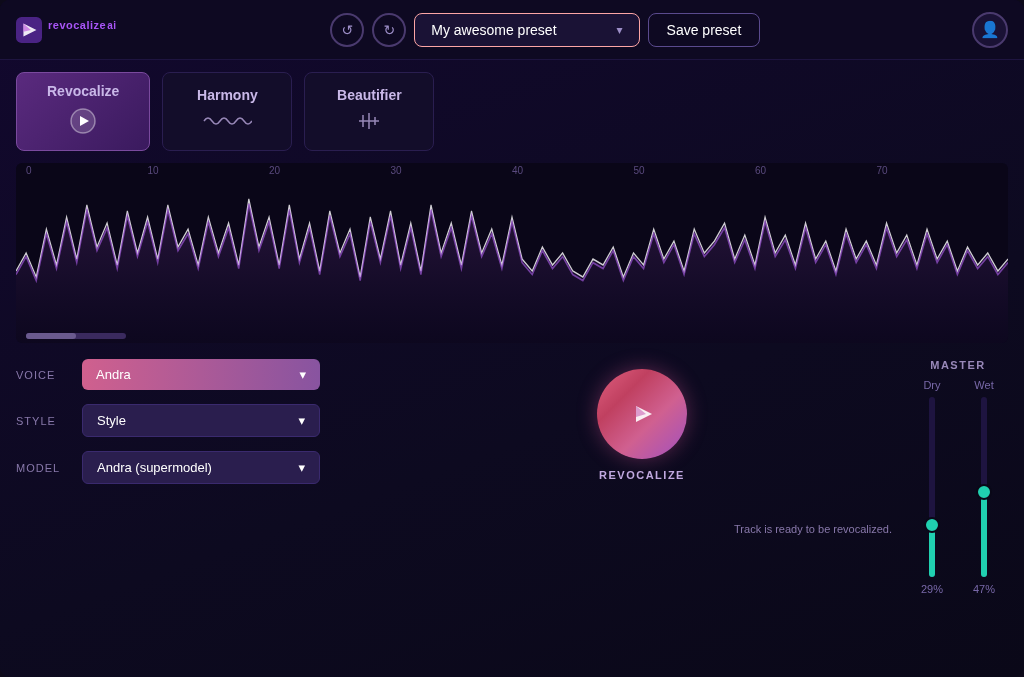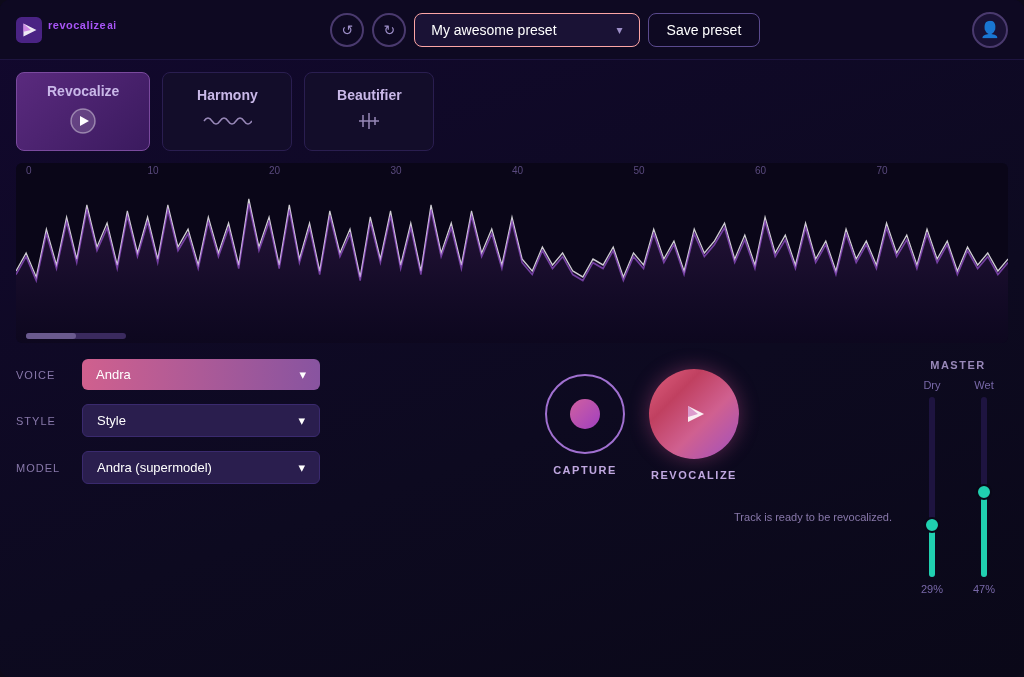--- a/index.html
+++ b/index.html
@@ -567,39 +567,33 @@
           <span>Andra (supermodel)</span>
           <span>▾</span>
         </div>
       </div>
 
     </div>
 
     <div class="center-action">
       <div class="action-buttons">
 
-        <div class="capture-btn-container">
-          <button class="capture-btn">
-            <div class="capture-inner"></div>
-          </button>
-          <span class="btn-label">CAPTURE</span>
-        </div>
 
         <div class="revocalize-btn-container">
           <button class="revocalize-btn">
             <svg width="32" height="32" viewBox="0 0 32 32" fill="none">
               <polygon points="10,8 26,16 10,24" fill="white" opacity="0.9"></polygon>
               <polygon points="10,8 20,16 10,19" fill="rgba(200,100,180,0.6)"></polygon>
             </svg>
           </button>
           <span class="btn-label">REVOCALIZE</span>
         </div>
 
       </div>
-      <div style="margin-top: 16px; text-align: right; width: 100%;">
+      <div style="margin-top: 28px; text-align: right; width: 100%;">
         <span class="status-text">Track is ready to be revocalized.</span>
       </div>
     </div>
 
     <div class="master-panel">
       <span class="master-label">MASTER</span>
       <div class="master-sliders">
 
         <div class="slider-col">
           <span class="slider-col-label">Dry</span>

